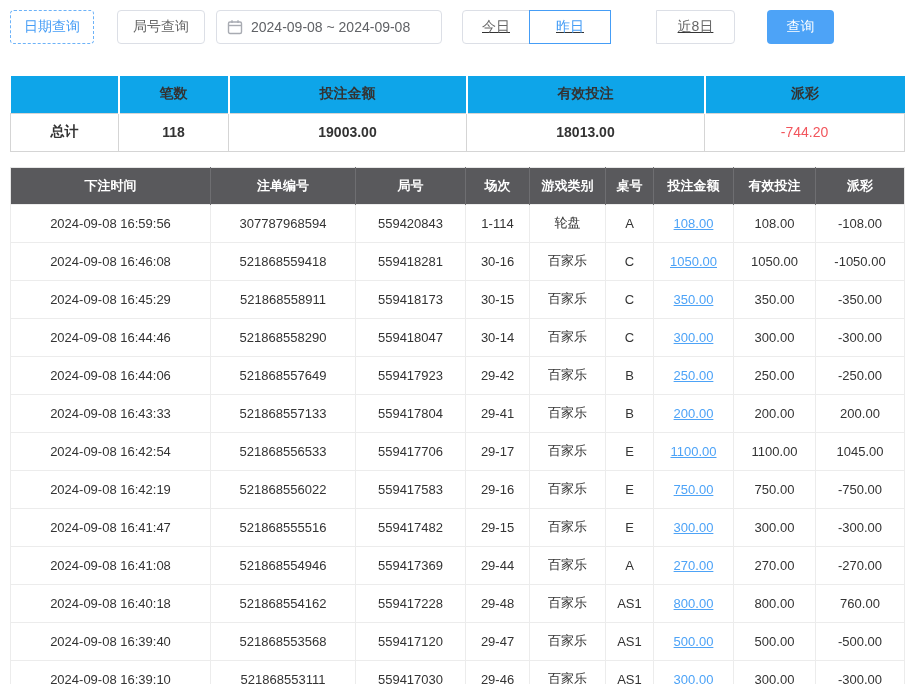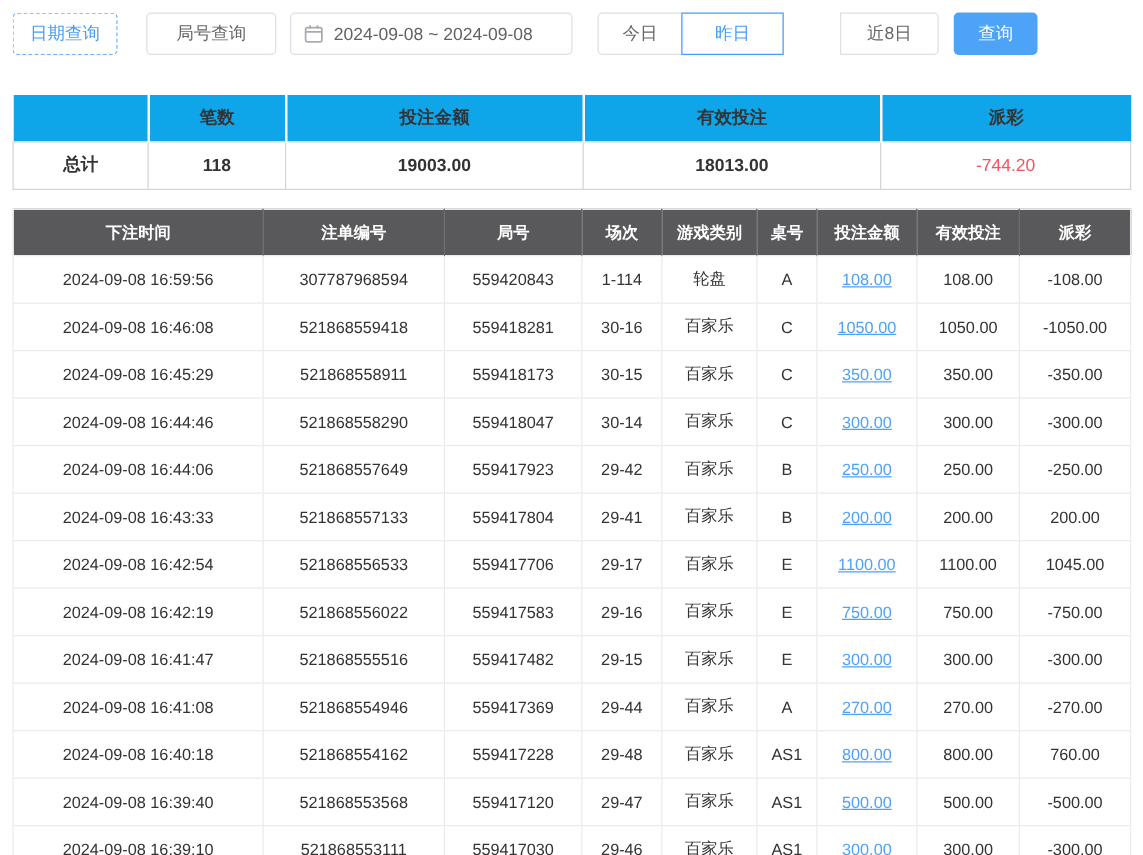--- a/index.html
+++ b/index.html
@@ -11,34 +11,34 @@
   }
 
   
   .toolbar { display: flex; align-items: center; padding: 10px 10px 17px 10px; }
   .btn {
     height: 34px; border-radius: 4px; background: #fff; font-size: 14px;
     cursor: pointer; display: inline-flex; align-items: center; justify-content: center;
     white-space: nowrap;
   }
   .btn-date-query { width: 84px; border: 1px dashed #6cb2f8; color: #459df6; }
-  .btn-round-query { width: 104px; border: 1px solid #dcdfe6; color: #666; margin-left: 23px; }
+  .btn-round-query { width: 88px; border: 1px solid #dcdfe6; color: #666; margin-left: 23px; }
   .date-input {
     margin-left: 11px; width: 226px; height: 34px; border: 1px solid #dcdfe6;
     border-radius: 4px; display: flex; align-items: center; padding: 0 10px;
     color: #606266; font-size: 14px; cursor: pointer; background: #fff;
   }
   .cal-icon { margin-right: 8px; display: inline-flex; }
-  .quick-group { display: flex; margin-left: 20px; }
+  .quick-group { display: flex; margin-left: 20px; text-decoration: underline; }
   .quick-group .btn { width: 68px; border: 1px solid #dcdfe6; color: #666; border-radius: 0; }
   .quick-group .btn + .btn { margin-left: -1px; }
   .quick-group .btn:first-child { border-radius: 4px 0 0 4px; }
   .quick-group .btn:last-child { border-radius: 0 4px 4px 0; width: 79px; margin-left: 45px; }
   .btn-yesterday { border-color: #459df6 !important; color: #459df6 !important; position: relative; z-index: 2; width: 82px !important; }
-  .btn-search { margin-left: 12px; width: 67px; background: #4da3f7; color: #fff; border: none; }
+  .btn-search { margin-left: 32px; width: 67px; background: #4da3f7; color: #fff; border: none; }
 
   
   table { border-collapse: collapse; table-layout: fixed; }
   .summary { margin: 15px 10px 0 10px; width: 894px; font-size: 14px; text-align: center; }
   .summary th {
     background: #0ea5e9; height: 37px; font-weight: 700; color: #333;
     border-right: 2px solid #fff;
   }
   .summary th:last-child { border-right: none; }
   .summary td { height: 38px; border: 1px solid #d5d5d5; font-weight: 700; background: #fff; }

